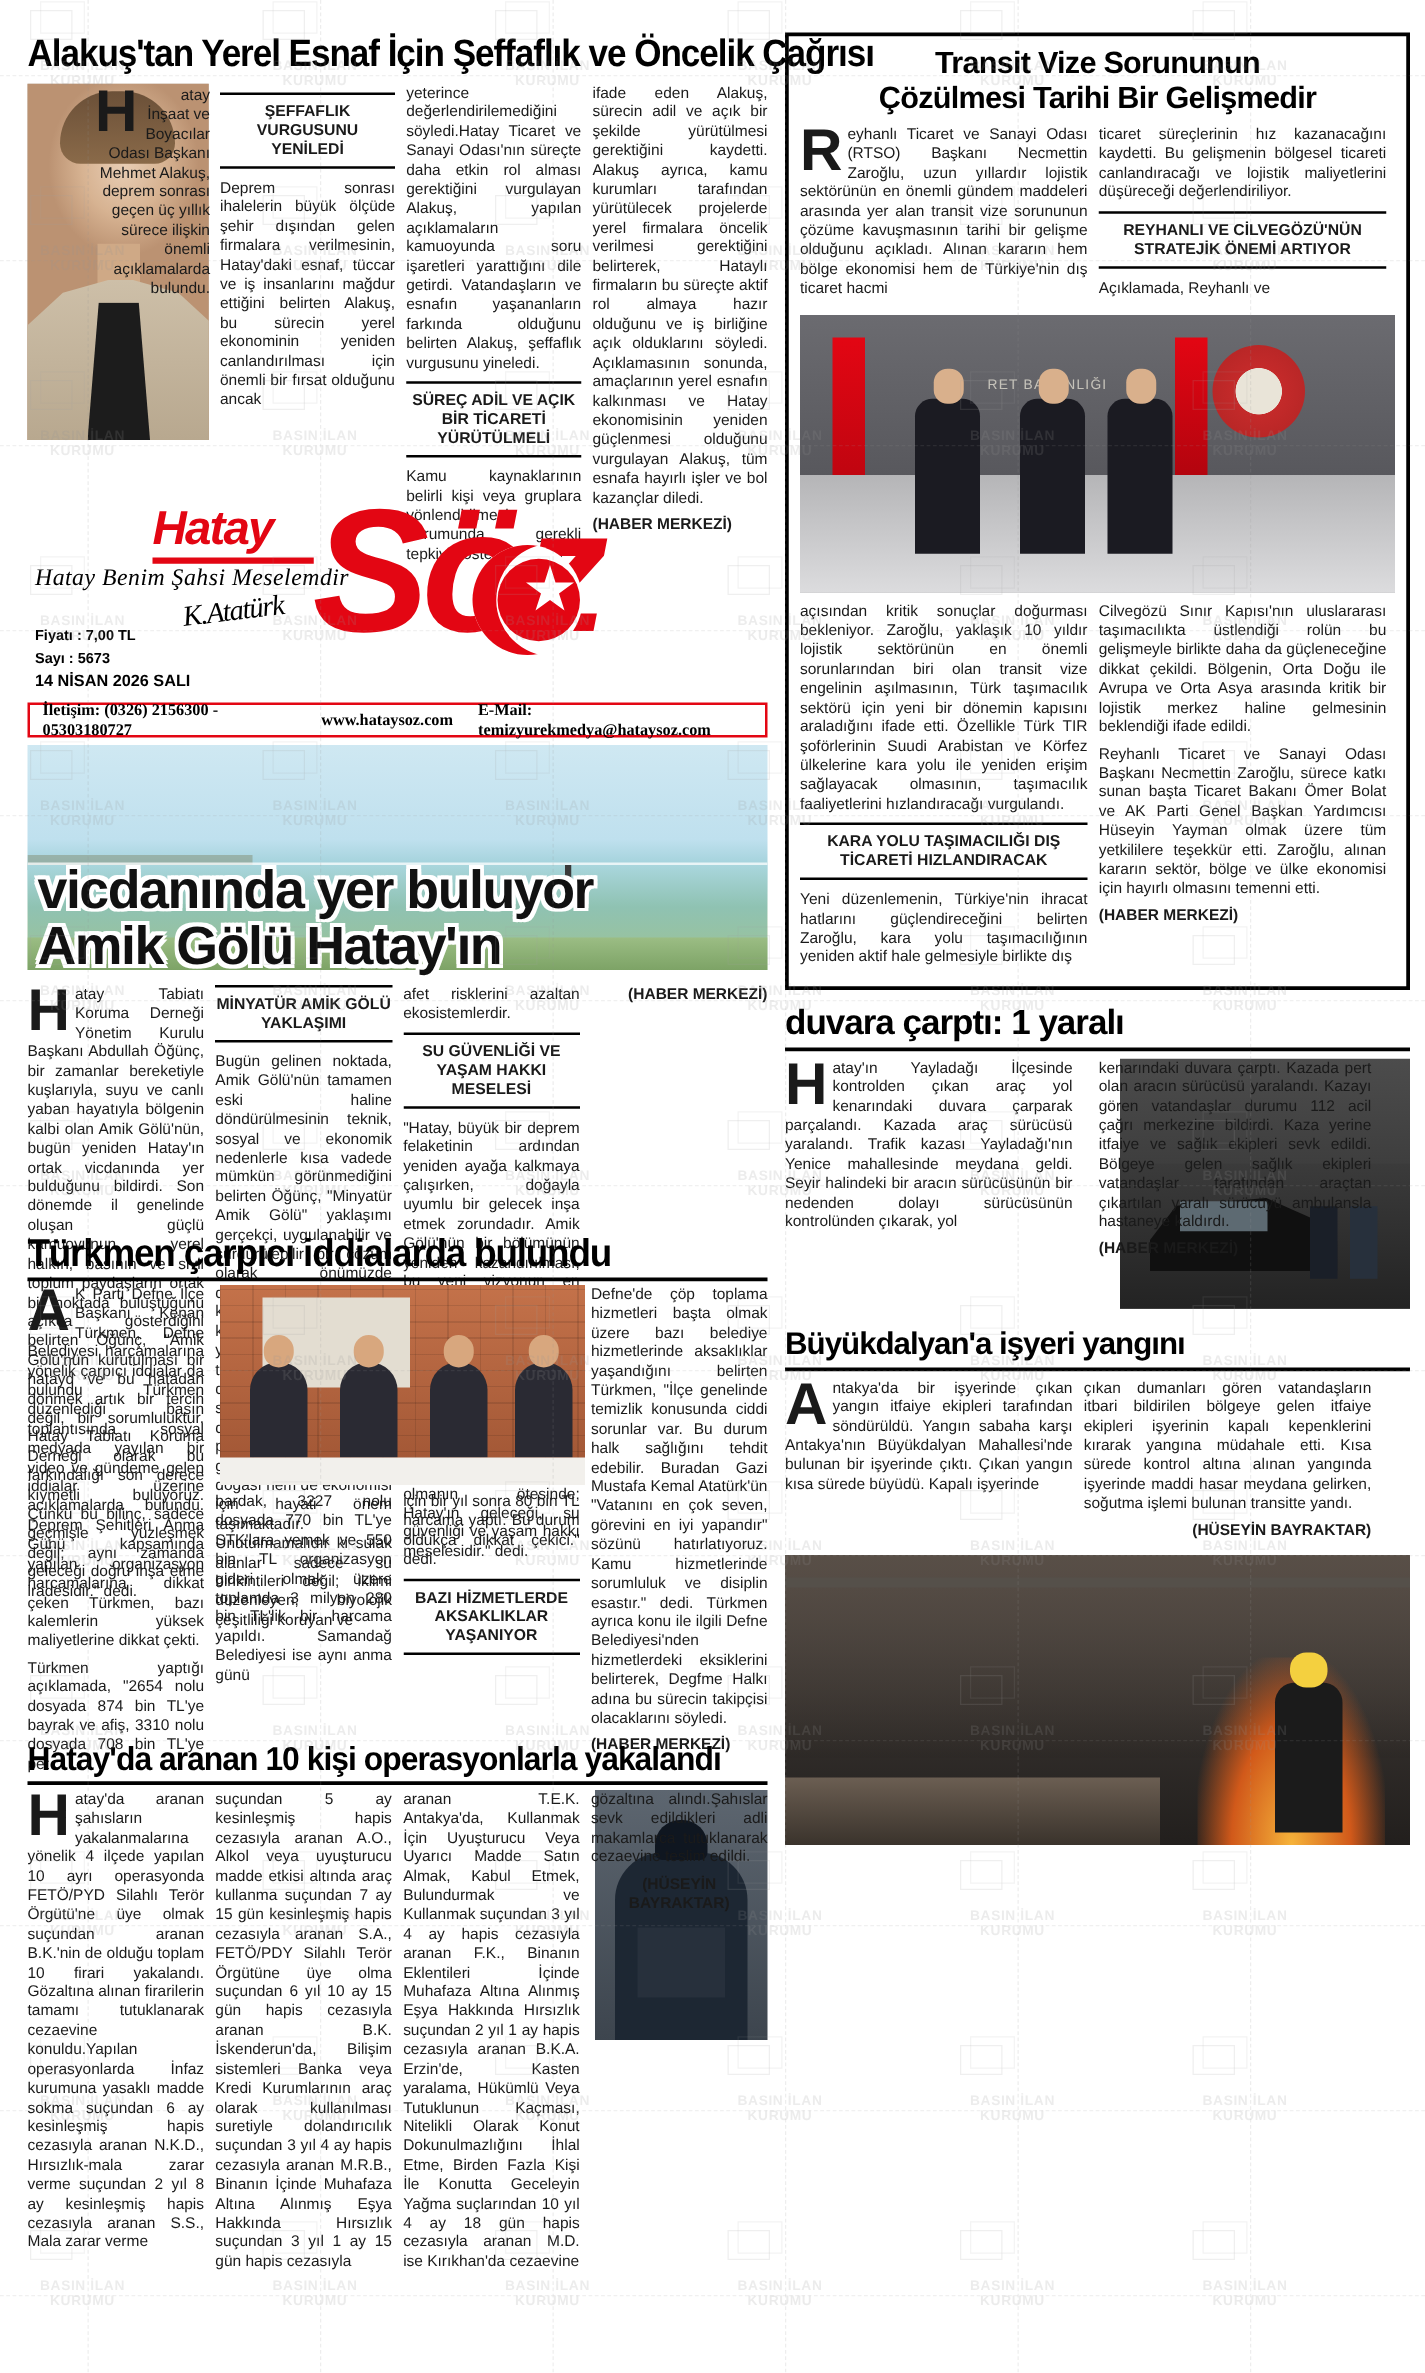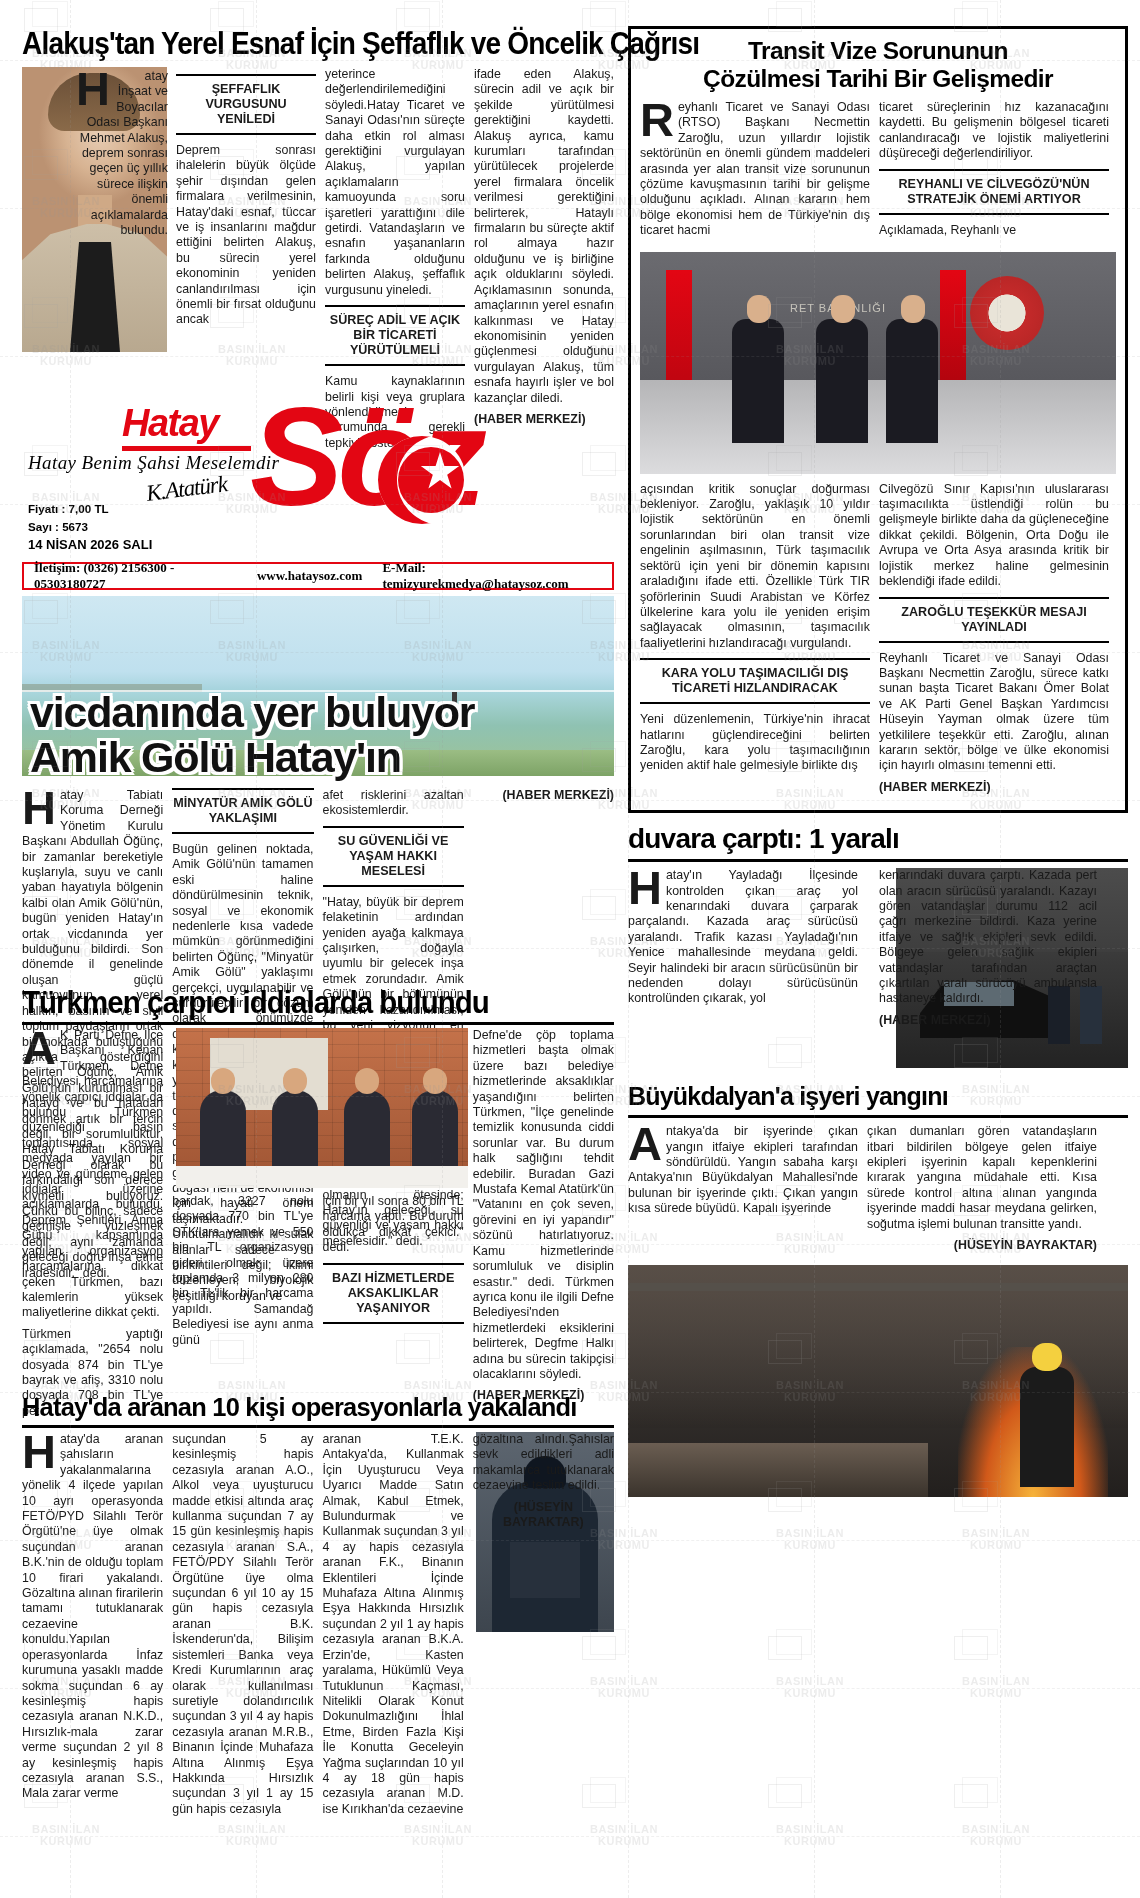--- a/index.html
+++ b/index.html
@@ -500,21 +500,20 @@
         <div class="tr-person p3"></div>
       </div>
       <div class="two-col">
         <div class="col body-col">
           <p>açısından kritik sonuçlar doğurması bekleniyor. Zaroğlu, yaklaşık 10 yıldır lojistik sektörünün en önemli sorunlarından biri olan transit vize engelinin aşılmasının, Türk taşımacılık sektörü için yeni bir dönemin kapısını araladığını ifade etti. Özellikle Türk TIR şoförlerinin Suudi Arabistan ve Körfez ülkelerine kara yolu ile yeniden erişim sağlayacak olmasının, taşımacılık faaliyetlerini hızlandıracağı vurgulandı.</p>
           <div class="subhead">KARA YOLU TAŞIMACILIĞI DIŞ TİCARETİ HIZLANDIRACAK</div>
           <p>Yeni düzenlemenin, Türkiye'nin ihracat hatlarını güçlendireceğini belirten Zaroğlu, kara yolu taşımacılığının yeniden aktif hale gelmesiyle birlikte dış</p>
         </div>
         <div class="col body-col">
           <p>Cilvegözü Sınır Kapısı'nın uluslararası taşımacılıkta üstlendiği rolün bu gelişmeyle birlikte daha da güçleneceğine dikkat çekildi. Bölgenin, Orta Doğu ile Avrupa ve Orta Asya arasında kritik bir lojistik merkez haline gelmesinin beklendiği ifade edildi.</p>
-          <div class="subhead">ZAROĞLU TEŞEKKÜR MESAJI YAYINLADI</div>
           <p>Reyhanlı Ticaret ve Sanayi Odası Başkanı Necmettin Zaroğlu, sürece katkı sunan başta Ticaret Bakanı Ömer Bolat ve AK Parti Genel Başkan Yardımcısı Hüseyin Yayman olmak üzere tüm yetkililere teşekkür etti. Zaroğlu, alınan kararın sektör, bölge ve ülke ekonomisi için hayırlı olmasını temenni etti.</p>
           <p style="font-weight:bold">(HABER MERKEZİ)</p>
         </div>
       </div>
     </div>
 
     <div style="margin-top:10px; position:relative;">
       <div id="kontrol-head">
         <div>duvara çarptı: 1 yaralı</div>
       </div>

